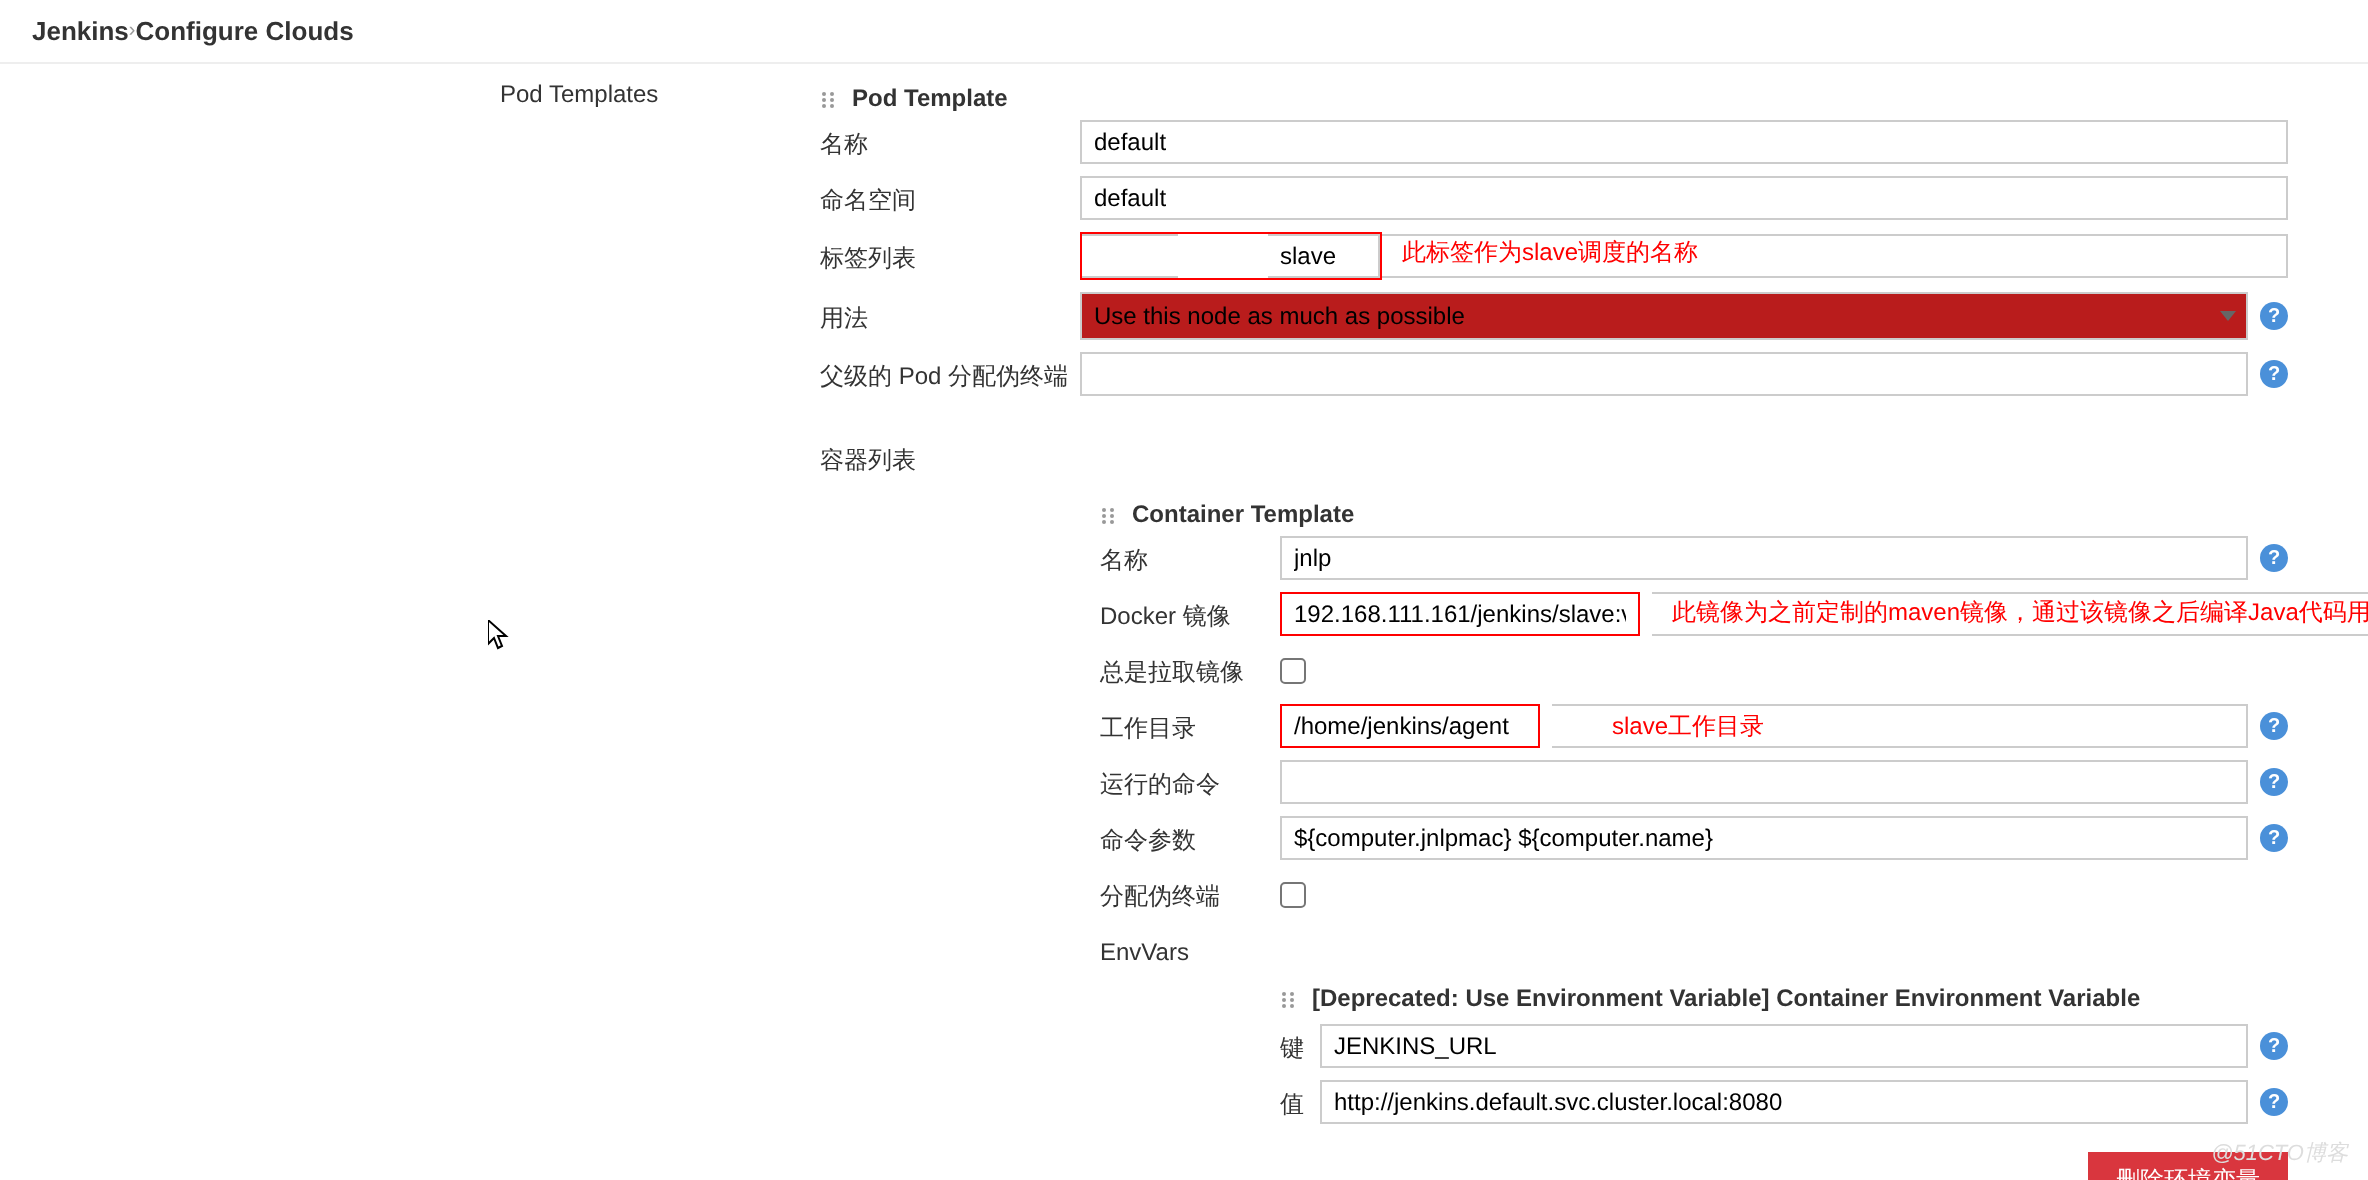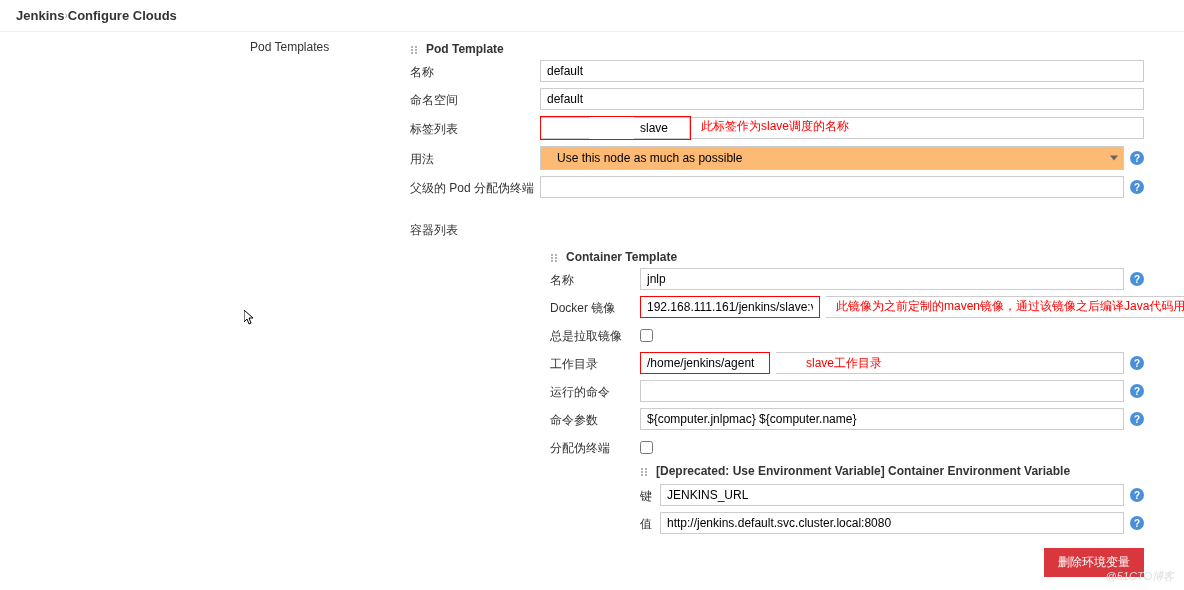--- a/index.html
+++ b/index.html
@@ -11,21 +11,21 @@
 .left-label { position: absolute; left: 250px; top: 8px; font-size: 12px; color: #333; }
 .form-area { margin-left: 160px; }
 .section-header { display: flex; align-items: center; gap: 6px; margin-bottom: 4px; }
 .drag-icon { width: 10px; height: 10px; display: inline-block; }
 .drag-icon svg { width: 10px; height: 10px; fill: #999; }
 .section-title { font-weight: bold; font-size: 12px; }
 .row { display: flex; align-items: center; margin-bottom: 6px; min-height: 22px; }
 .row-label { width: 130px; flex-shrink: 0; font-size: 12px; color: #333; padding-top: 2px; }
 .row-input-wrap { flex: 1; display: flex; align-items: center; gap: 6px; position: relative; }
 .text-input { width: 100%; border: 1px solid #ccc; padding: 3px 6px; font-size: 12px; height: 22px; }
-.select-input { width: 100%; border: 1px solid #ccc; padding: 2px 16px; font-size: 12px; height: 24px; background: #fdba74; appearance: none; }
+.select-input { width: 100%; border: 1px solid #ccc; padding: 2px 6px; font-size: 12px; height: 24px; background: #b91c1c; appearance: none; }
 .select-wrap { position: relative; flex: 1; }
 .select-wrap::after { content: ""; position: absolute; right: 6px; top: 50%; transform: translateY(-50%); border-left: 4px solid transparent; border-right: 4px solid transparent; border-top: 5px solid #666; pointer-events: none; }
 .help-icon { width: 14px; height: 14px; border-radius: 50%; background: #4a90d9; color: #fff; font-size: 10px; display: inline-flex; align-items: center; justify-content: center; flex-shrink: 0; font-weight: bold; }
 .checkbox { width: 13px; height: 13px; }
 .red-box { border: 1px solid red !important; }
 .red-annot { color: red; font-size: 12px; white-space: nowrap; }
 .nested { margin-left: 140px; margin-top: 10px; }
 .nested .row-label { width: 90px; }
 .nested2 { margin-left: 90px; }
 .nested2 .row-label { width: 20px; }
@@ -191,20 +191,23 @@
         </div>
       </div>
 
       <div class="row">
         <div class="row-label">分配伪终端</div>
         <div class="row-input-wrap">
           <input type="checkbox" class="checkbox" style="">
         </div>
       </div>
 
+      <div class="row">
+        <div class="row-label">EnvVars</div>
+      </div>
 
       <div class="nested2">
         <div class="envvar-header">
           <span class="drag-icon"><svg viewBox="0 0 10 10">
                 <circle cx="2" cy="2" r="1"></circle>
                 <circle cx="6" cy="2" r="1"></circle>
                 <circle cx="2" cy="5" r="1"></circle>
                 <circle cx="6" cy="5" r="1"></circle>
                 <circle cx="2" cy="8" r="1"></circle>
                 <circle cx="6" cy="8" r="1"></circle>

